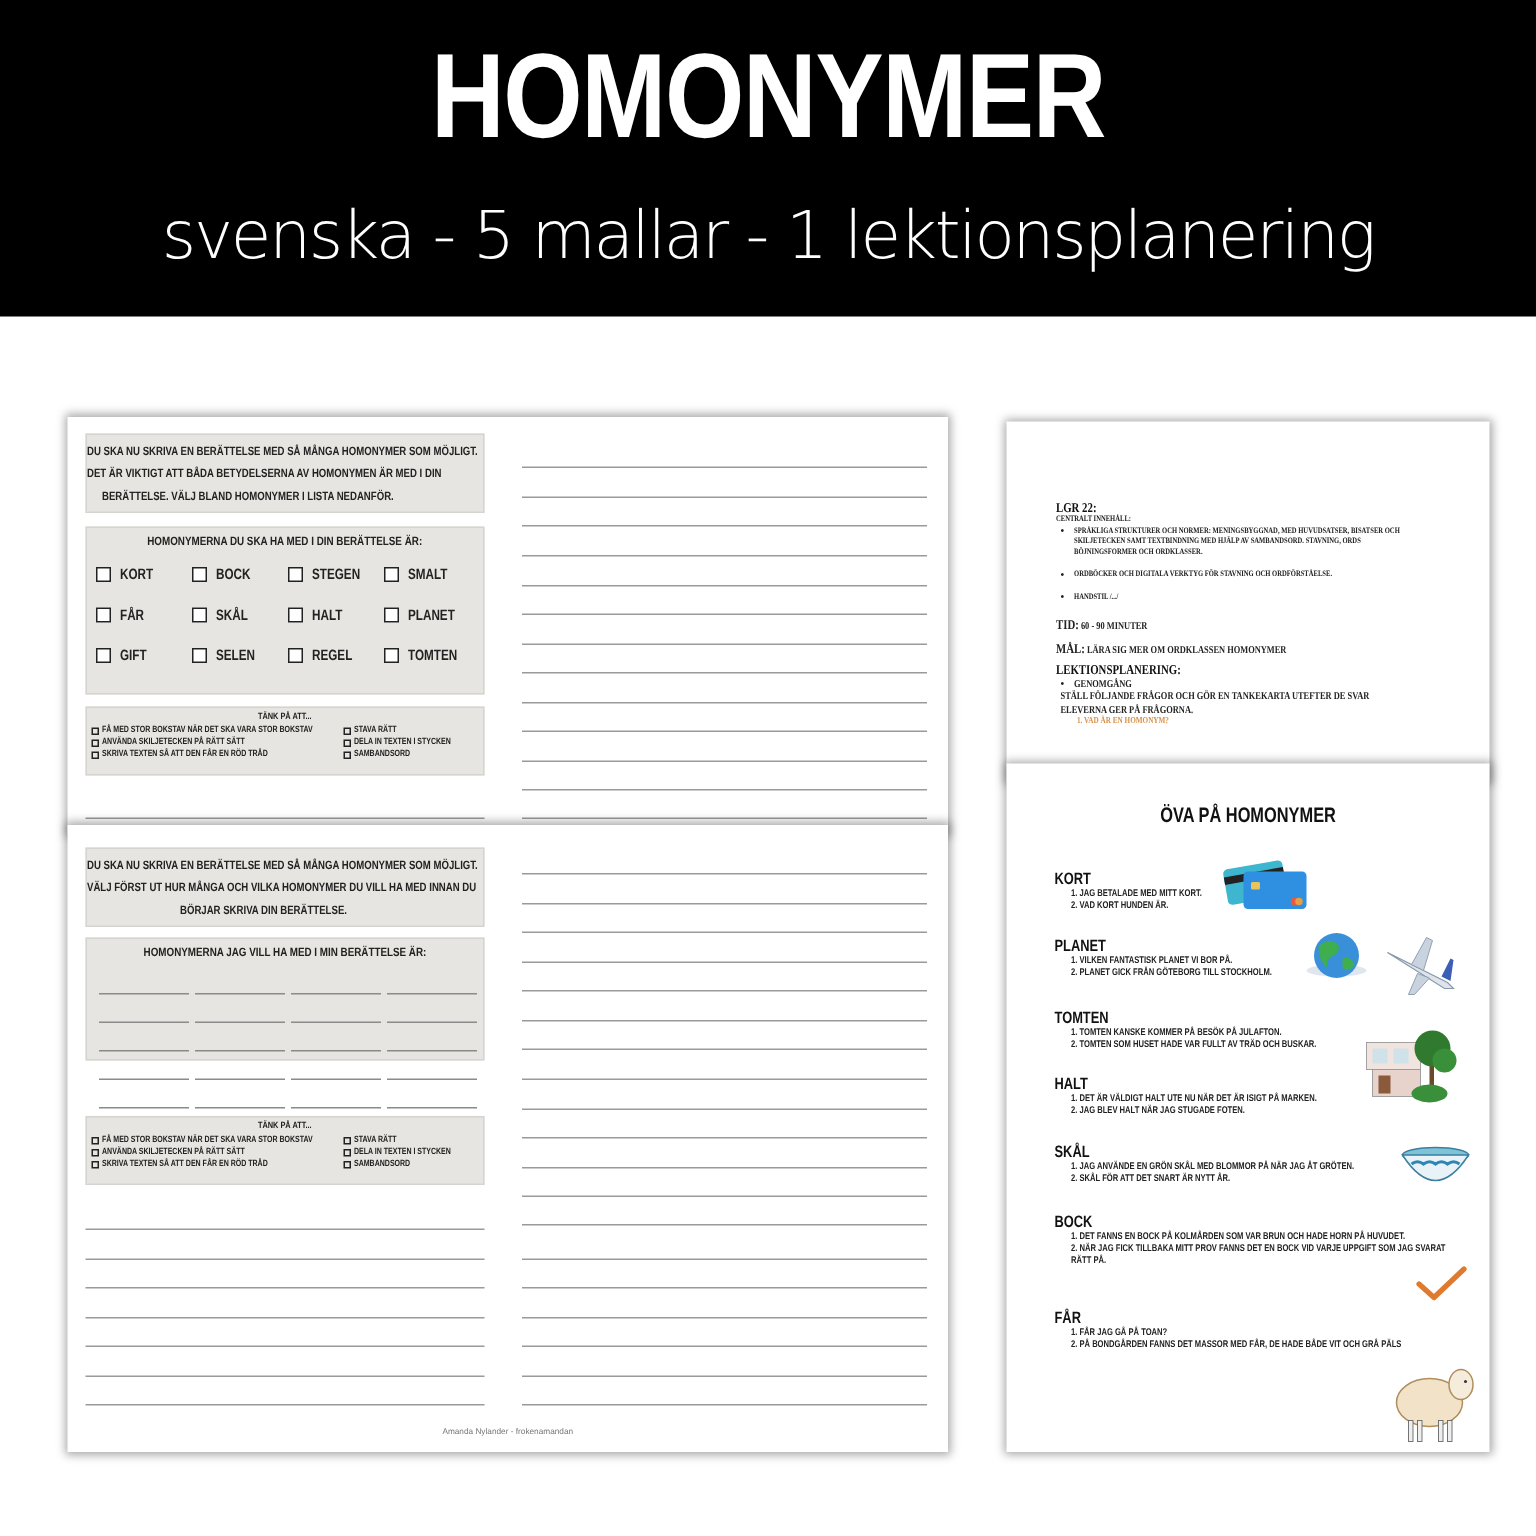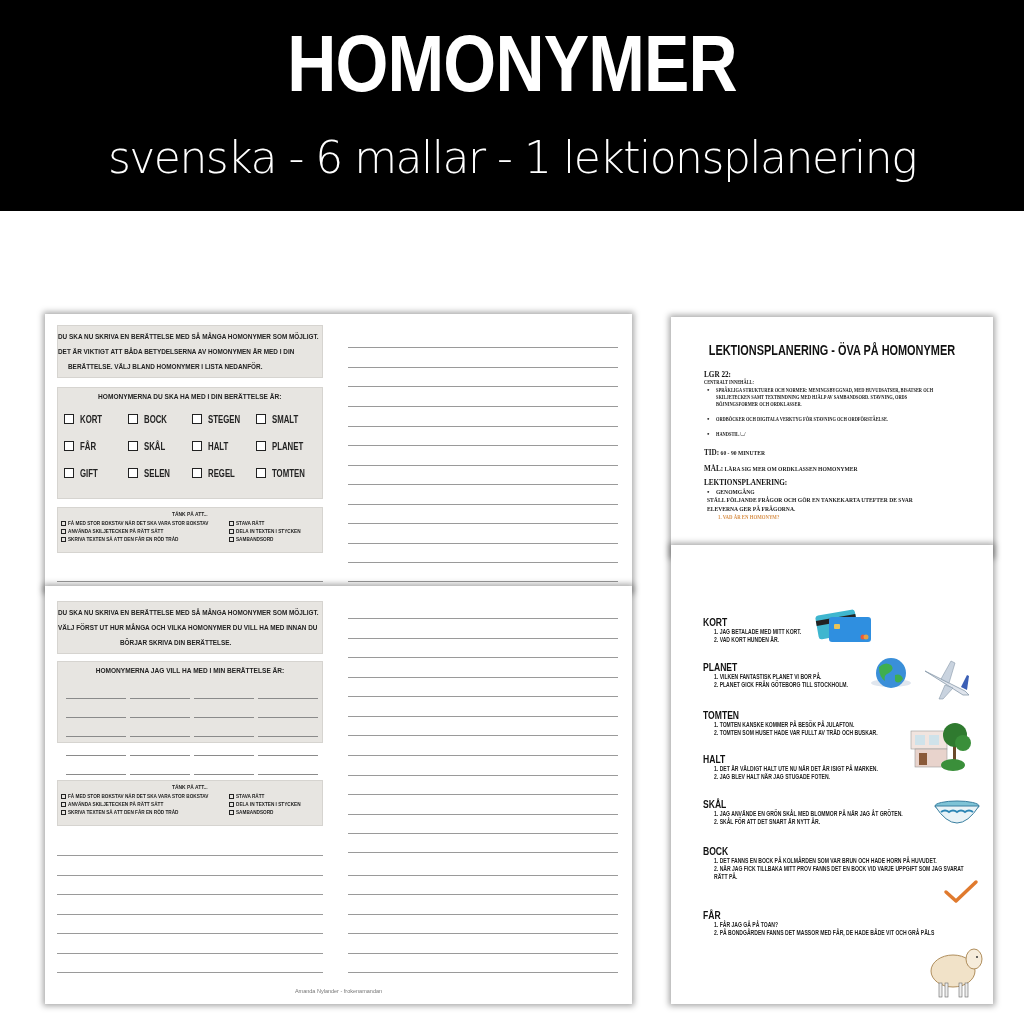--- a/index.html
+++ b/index.html
@@ -16,21 +16,20 @@
   .banner-sub {
     position: absolute; left: 0; width: 1024px; top: 134px; text-align: center;
     color: #fff; font-family: "DejaVu Sans", sans-serif; font-weight: 300;
     font-size: 44px; letter-spacing: -1.5px; line-height: 1.1;
   }
 
   
   .page {
     position: absolute; background: #fff;
     box-shadow: 0 0 6px 2px rgba(0,0,0,0.35);
-    margin-top: 36px;
   }
   .cond { font-family: "Liberation Sans", sans-serif; font-weight: 700; transform-origin: left top; color: #222; }
 
   
   .tpl { left: 45px; width: 587px; }
   .tpl1 { top: 278px; height: 278px; }
   .tpl2 { top: 550px; height: 418px; }
 
   .graybox { position: absolute; background: #e7e5e1; border: 1px solid #d6d4d0; }
   .intro { left: 12px; width: 266px; text-align: center; font-size: 8px; line-height: 15px; padding-top: 3px; }
@@ -89,21 +88,21 @@
   .ov-entry .sent span { display: inline-block; transform: scaleX(0.78); transform-origin: left top; white-space: nowrap; }
   .ov-entry .sent.wrap span { white-space: normal; width: 330px; }
 
   .pic { position: absolute; }
 </style>
 </head>
 <body>
 
 <div class="banner">
   <div class="banner-title">HOMONYMER</div>
-  <div class="banner-sub">svenska - 6 mallar - 1 lektionsplanering</div>
+  <div class="banner-sub">svenska - 5 mallar - 1 lektionsplanering</div>
 </div>
 
 <div class="page tpl tpl1">
   <div class="graybox intro" style="top:11px;height:53px;">
     <span class="cond">DU SKA NU SKRIVA EN BERÄTTELSE MED SÅ MÅNGA HOMONYMER SOM MÖJLIGT.</span><br>
     <span class="cond">DET ÄR VIKTIGT ATT BÅDA BETYDELSERNA AV HOMONYMEN ÄR MED I DIN</span><br>
     <span class="cond">BERÄTTELSE. VÄLJ BLAND HOMONYMER I LISTA NEDANFÖR.</span>
   </div>
 
   <div class="graybox" style="left:12px;top:73px;width:266px;height:112px;">
@@ -314,21 +313,20 @@
     <div class="line" style="left:303px;width:270px;top:347px"></div>
     <div class="line" style="left:12px;width:266px;top:367px"></div>
     <div class="line" style="left:303px;width:270px;top:367px"></div>
     <div class="line" style="left:12px;width:266px;top:386px"></div>
     <div class="line" style="left:303px;width:270px;top:386px"></div>
   </div>
   <div class="footer-credit">Amanda Nylander - frokenamandan</div>
 </div>
 
 <div class="page lp">
-  <div class="lp-title"><span>LEKTIONSPLANERING - ÖVA PÅ HOMONYMER</span></div>
   <div class="lp-body">
     <div class="lp-h">
         <span class="sq">LGR 22:</span>
       </div>
     <div class="lp-small">
         <span class="sq">CENTRALT INNEHÅLL:</span>
       </div>
     <div class="lp-bul">
       <span class="sq">SPRÅKLIGA STRUKTURER OCH NORMER: MENINGSBYGGNAD, MED HUVUDSATSER, BISATSER OCH</span>
       <span class="sq">SKILJETECKEN SAMT TEXTBINDNING MED HJÄLP AV SAMBANDSORD. STAVNING, ORDS</span>
@@ -356,20 +354,21 @@
       <span class="sq">STÄLL FÖLJANDE FRÅGOR OCH GÖR EN TANKEKARTA UTEFTER DE SVAR</span>
       <span class="sq">ELEVERNA GER PÅ FRÅGORNA.</span>
     </div>
     <div style="font-size:6px;padding-left:14px">
         <span class="sq orange">1. VAD ÄR EN HOMONYM?</span>
       </div>
   </div>
 </div>
 
 <div class="page ov">
+  <div class="ov-title"><span>ÖVA PÅ HOMONYMER</span></div>
 
   <div class="ov-entry" style="top:71px">
     <div class="head"><span>KORT</span></div>
     <div class="sent"><span>1. JAG BETALADE MED MITT KORT.</span></div>
     <div class="sent"><span>2. VAD KORT HUNDEN ÄR.</span></div>
   </div>
   <div class="ov-entry" style="top:116px">
     <div class="head"><span>PLANET</span></div>
     <div class="sent"><span>1. VILKEN FANTASTISK PLANET VI BOR PÅ.</span></div>
     <div class="sent"><span>2. PLANET GICK FRÅN GÖTEBORG TILL STOCKHOLM.</span></div>

